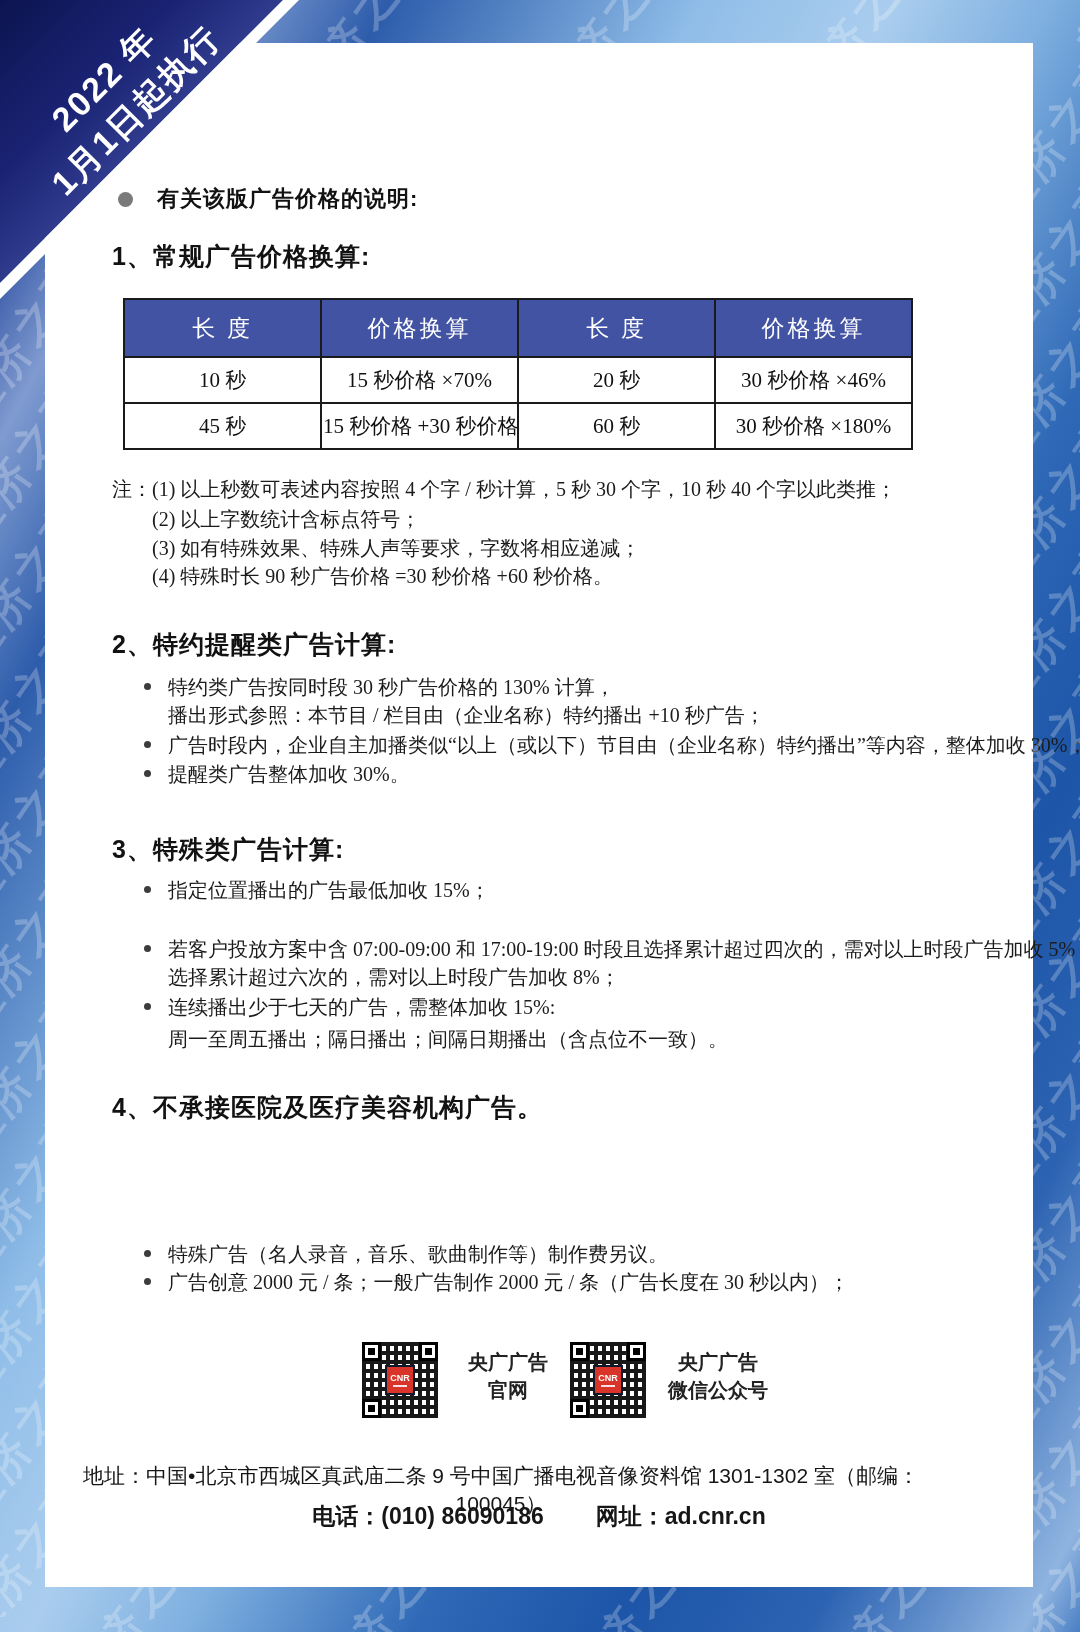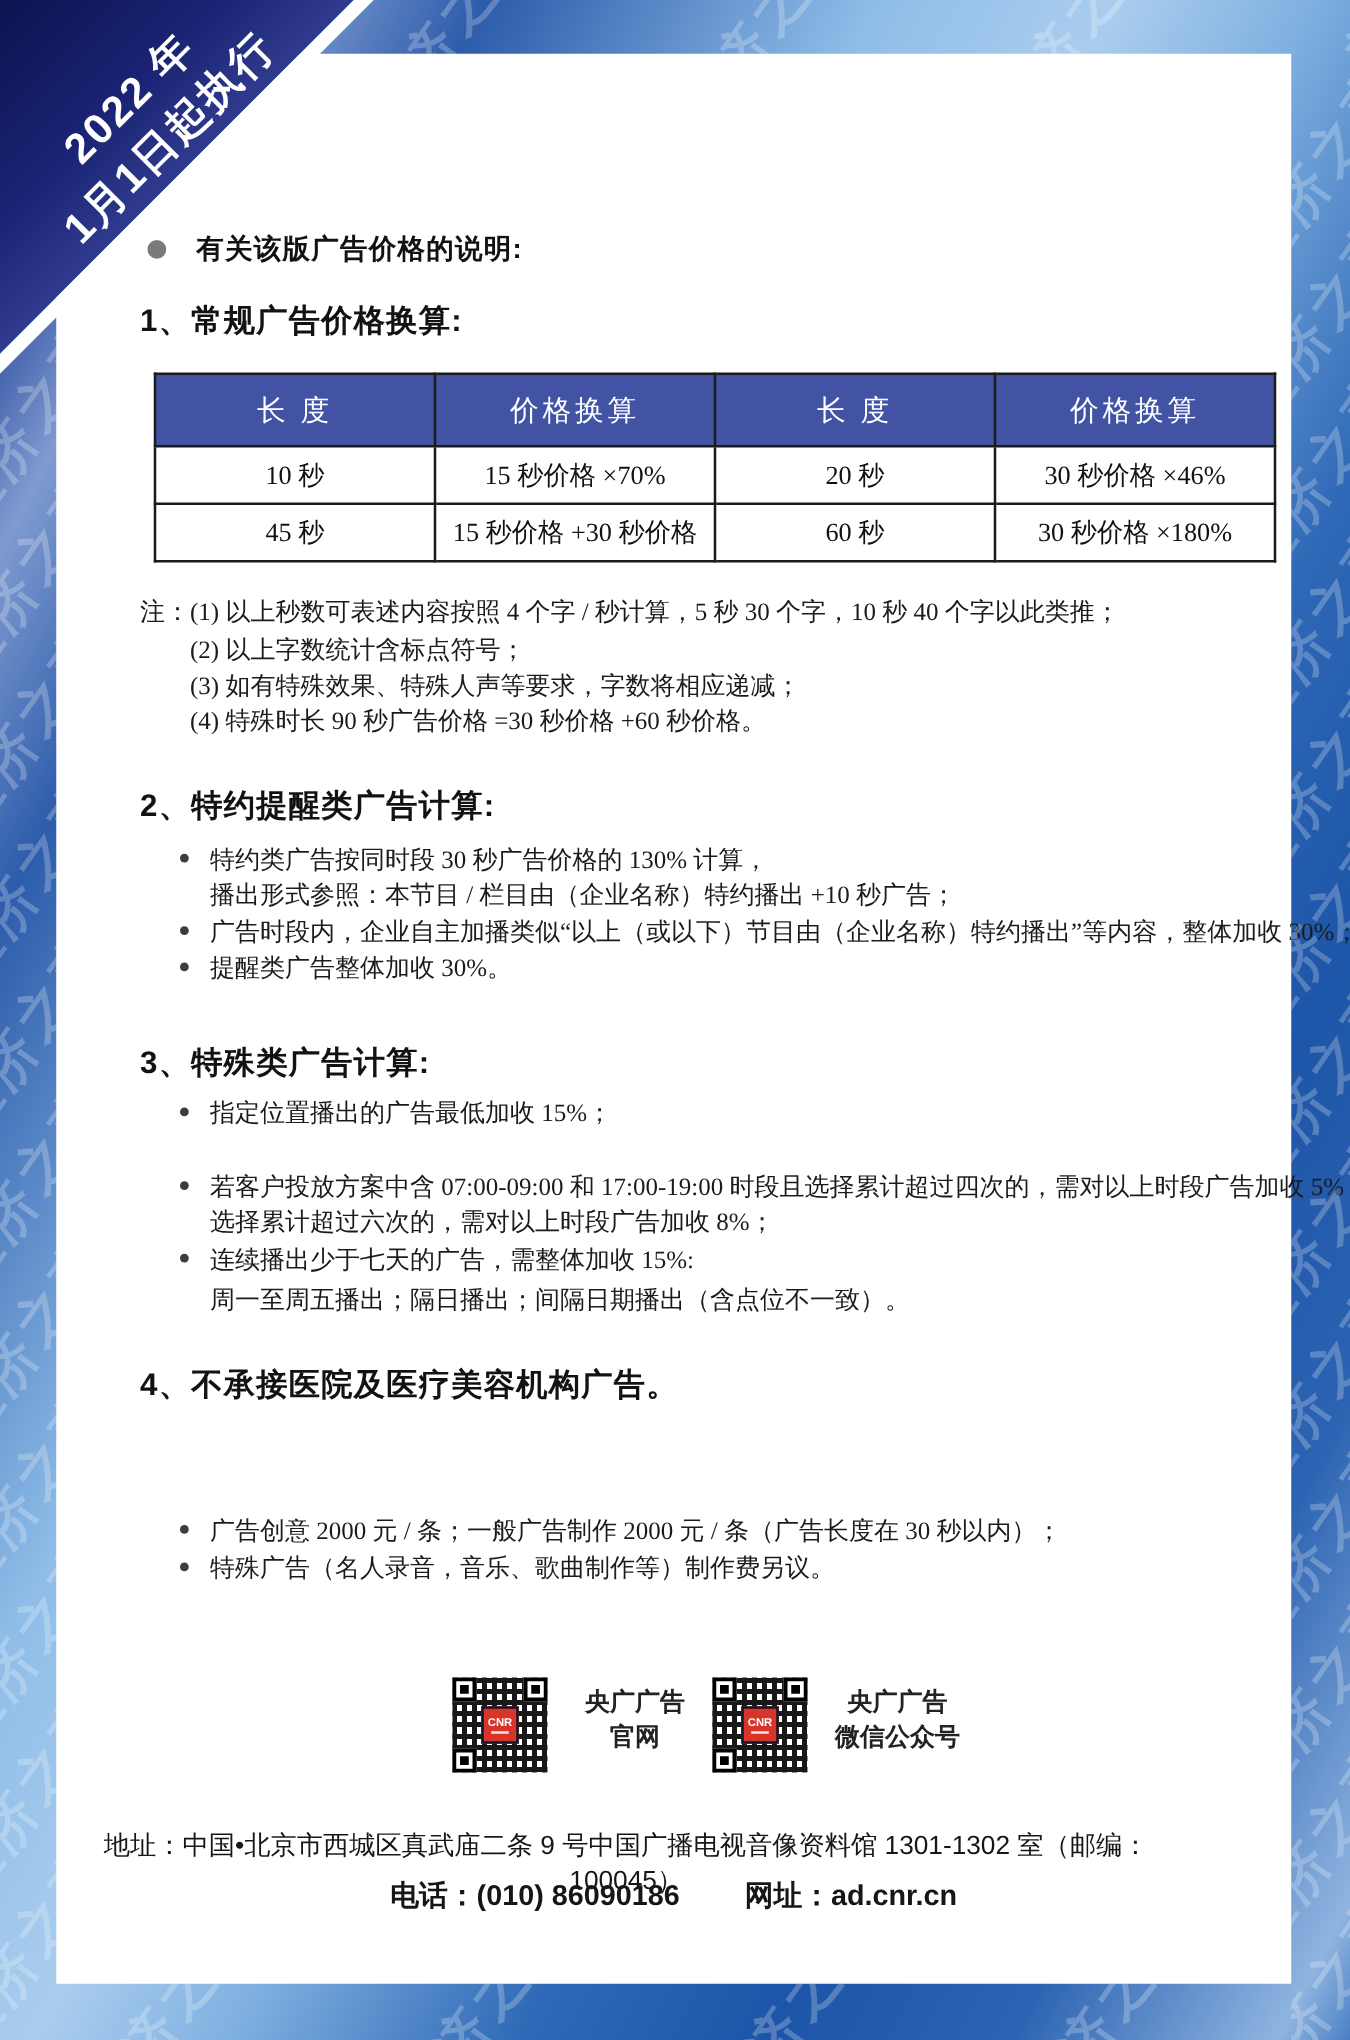--- a/index.html
+++ b/index.html
@@ -33,21 +33,21 @@
   .banner-text{position:absolute;left:-22px;top:50px;width:284px;transform:rotate(-45deg);
     text-align:center;color:#ffffff;font-weight:bold;font-size:34px;line-height:1.32;letter-spacing:2px;}
 
   
   .intro{position:absolute;left:118px;top:184px;display:flex;align-items:center;gap:24px;z-index:3;}
   .intro-dot{width:15px;height:15px;border-radius:50%;background:#7a7a7a;flex:0 0 auto;}
   .intro-title{font-weight:bold;font-size:22px;color:#121212;letter-spacing:1px;}
   .h{position:absolute;z-index:3;font-weight:bold;font-size:25px;color:#121212;letter-spacing:1px;white-space:nowrap;}
 
   
-  .rate-table{position:absolute;left:123px;top:298px;z-index:3;border-collapse:collapse;table-layout:fixed;width:898px;}
+  .rate-table{position:absolute;left:123px;top:298px;z-index:3;border-collapse:collapse;table-layout:fixed;width:790px;}
   .rate-table th,.rate-table td{border:2px solid #1a1a1a;text-align:center;white-space:nowrap;
     font-family:"Liberation Serif","DejaVu Serif",serif;}
   .rate-table th{height:54px;background:#4253a4;color:#ffffff;font-weight:normal;font-size:23px;letter-spacing:3px;}
   .rate-table td{height:42px;color:#111111;font-size:21px;}
 
   .serif-line{position:absolute;z-index:3;white-space:nowrap;
     font-family:"Liberation Serif","DejaVu Serif",serif;font-size:20px;color:#1b1b1b;}
   .blt{padding-left:0;}
   .dot::before{content:"";position:absolute;left:-24px;top:9px;width:7px;height:7px;border-radius:50%;background:#3c3c3c;}
 
@@ -178,21 +178,21 @@
 
   <div class="h" style="left:112px;top:833px;">3、特殊类广告计算:</div>
   <div class="serif-line blt dot" style="left:168px;top:877px;">指定位置播出的广告最低加收 15%；</div>
   <div class="serif-line blt dot" style="left:168px;top:936px;">若客户投放方案中含 07:00-09:00 和 17:00-19:00 时段且选择累计超过四次的，需对以上时段广告加收 5%，</div>
   <div class="serif-line blt" style="left:168px;top:964px;">选择累计超过六次的，需对以上时段广告加收 8%；</div>
   <div class="serif-line blt dot" style="left:168px;top:994px;">连续播出少于七天的广告，需整体加收 15%:</div>
   <div class="serif-line blt" style="left:168px;top:1026px;">周一至周五播出；隔日播出；间隔日期播出（含点位不一致）。</div>
 
   <div class="h" style="left:112px;top:1091px;">4、不承接医院及医疗美容机构广告。</div>
 
-  <div class="serif-line blt dot" style="left:168px;top:1211px;">广告创意 2000 元 / 条；一般广告制作 2000 元 / 条（广告长度在 30 秒以内）；</div>
+  <div class="serif-line blt dot" style="left:168px;top:1269px;">广告创意 2000 元 / 条；一般广告制作 2000 元 / 条（广告长度在 30 秒以内）；</div>
   <div class="serif-line blt dot" style="left:168px;top:1241px;">特殊广告（名人录音，音乐、歌曲制作等）制作费另议。</div>
 
   <div class="qr" style="left:362px;top:1342px;">
     <div class="dots"></div>
     <div class="fp tl"></div>
     <div class="fp tr"></div>
     <div class="fp bl"></div>
     <div class="chip">
       <span class="cnr">CNR</span>
       <span class="bar"></span>

